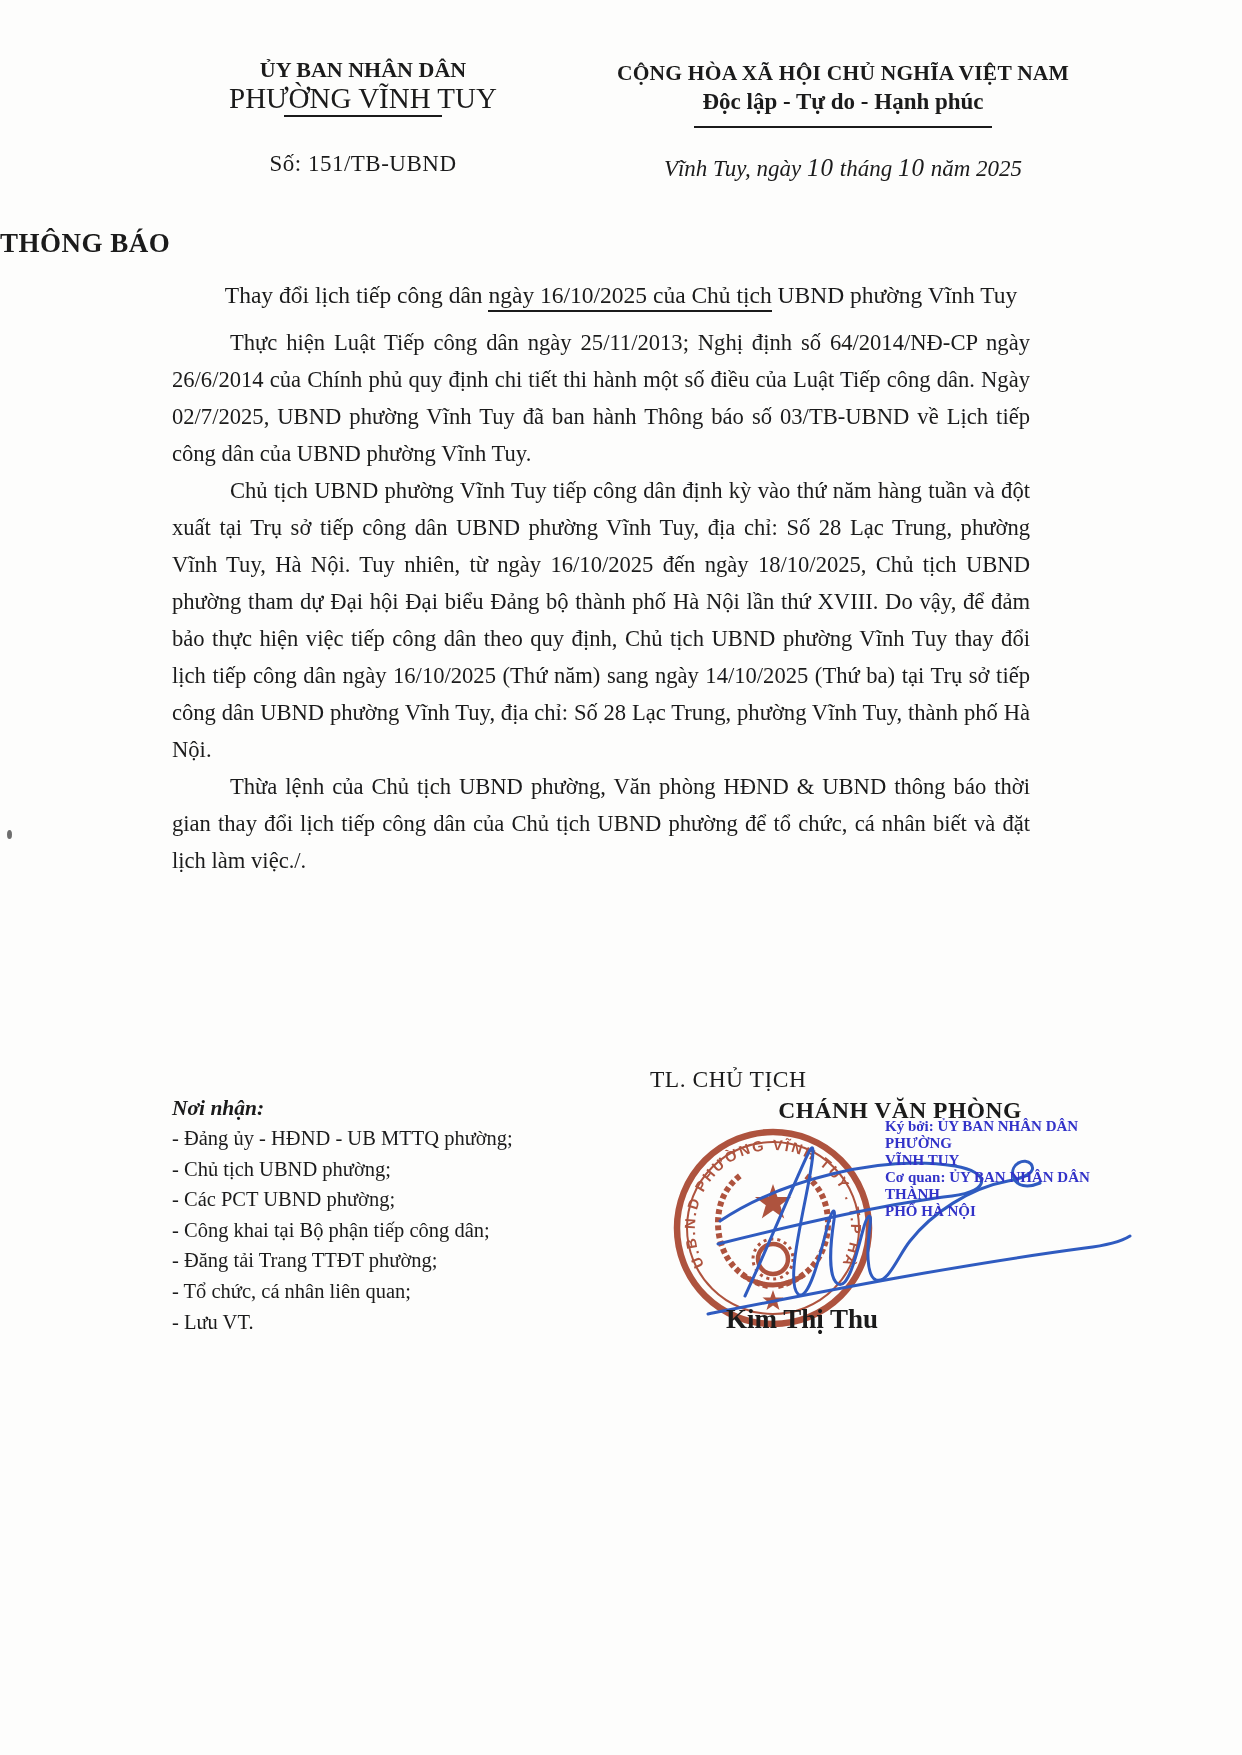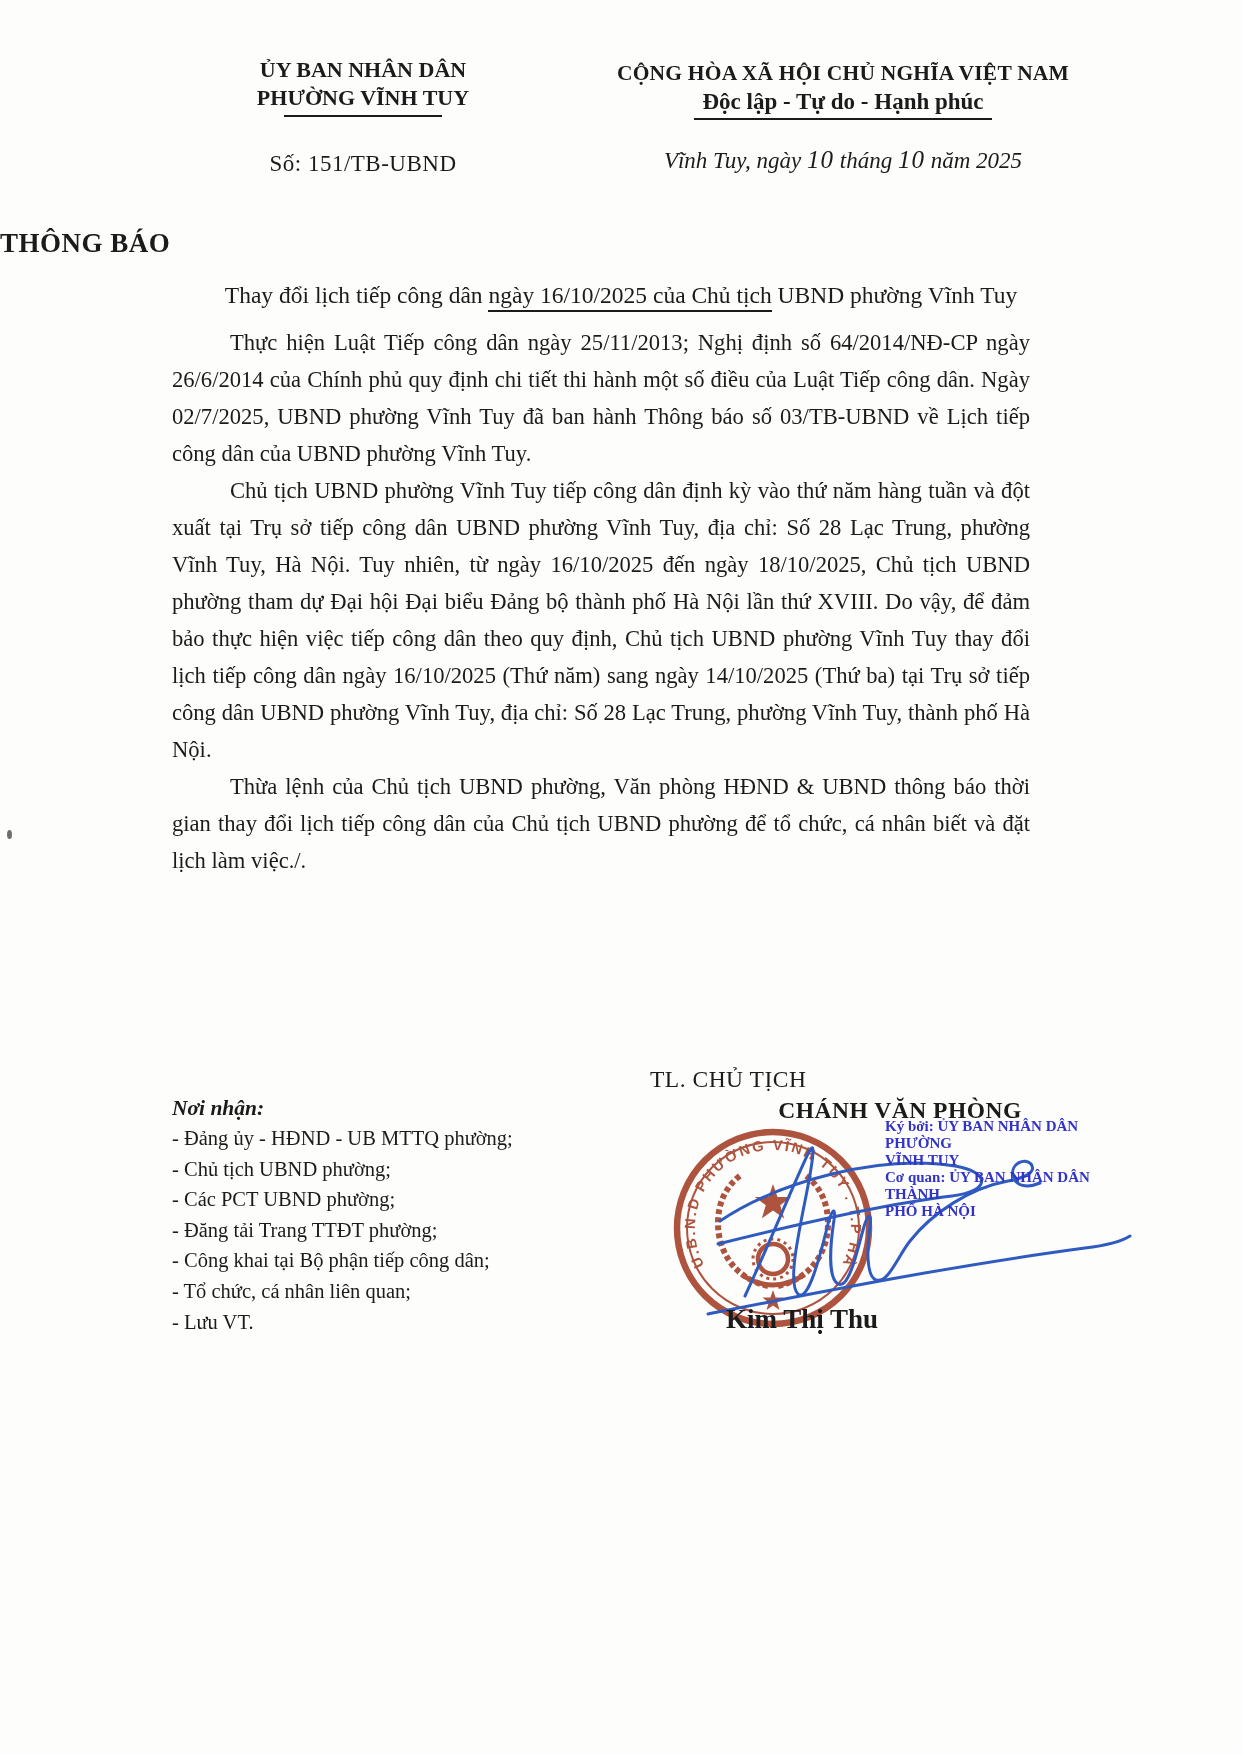--- a/index.html
+++ b/index.html
@@ -8,26 +8,26 @@
     width:1242px;height:1755px;
     margin:0 auto;
     background:var(--paper,#fdfdfc);
     font-family:"Liberation Serif","DejaVu Serif",serif;
     color:var(--ink-black,#1b1b1b);
     overflow:hidden;
   }
   
   .hdr-left{position:absolute;left:218px;top:56px;width:290px;text-align:center;}
   .hdr-left .org1{font-size:22px;font-weight:bold;line-height:28px;}
-  .hdr-left .org2{font-size:22px;font-weight:bold;line-height:28px;}
+  .hdr-left .org2{font-size:29px;font-weight:normal;line-height:28px;}
   .hdr-left .rule{width:158px;height:0;border-bottom:2.5px solid #1b1b1b;margin:3px auto 0;}
   .hdr-left .docno{margin-top:34px;font-size:23px;letter-spacing:.5px;}
   .hdr-right{position:absolute;left:598px;top:60px;width:490px;text-align:center;}
   .hdr-right .nation{font-size:21.5px;font-weight:bold;line-height:27px;letter-spacing:.2px;}
-  .hdr-right .motto{display:inline-block;font-size:23px;font-weight:bold;line-height:30px;border-bottom:2.5px solid #1b1b1b;padding:0 8px 1px;}
+  .hdr-right .motto{display:inline-block;font-size:23px;font-weight:bold;line-height:30px;border-bottom:2.5px solid #1b1b1b;padding:0 8px 9px;}
   .hdr-right .pdate{margin-top:26px;font-style:italic;font-size:23px;white-space:nowrap;}
   .hdr-right .pdate .num{font-size:25px;letter-spacing:1px;}
   
   .doc-title{position:absolute;left:0;top:228px;width:100%;text-align:left;font-size:27px;font-weight:bold;letter-spacing:.5px;}
   .doc-subtitle{position:absolute;left:0;top:282px;width:100%;text-align:center;font-size:23.5px;}
   .doc-subtitle .u{border-bottom:2.5px solid #1b1b1b;padding-bottom:2px;}
   
   .body-text{position:absolute;left:172px;top:324px;width:858px;}
   .body-text p{margin:0;font-size:22.6px;line-height:37px;text-align:justify;text-indent:58px;}
   
@@ -78,22 +78,22 @@
     <p>Chủ tịch UBND phường Vĩnh Tuy tiếp công dân định kỳ vào thứ năm hàng tuần và đột xuất tại Trụ sở tiếp công dân UBND phường Vĩnh Tuy, địa chỉ: Số 28 Lạc Trung, phường Vĩnh Tuy, Hà Nội. Tuy nhiên, từ ngày 16/10/2025 đến ngày 18/10/2025, Chủ tịch UBND phường tham dự Đại hội Đại biểu Đảng bộ thành phố Hà Nội lần thứ XVIII. Do vậy, để đảm bảo thực hiện việc tiếp công dân theo quy định, Chủ tịch UBND phường Vĩnh Tuy thay đổi lịch tiếp công dân ngày 16/10/2025 (Thứ năm) sang ngày 14/10/2025 (Thứ ba) tại Trụ sở tiếp công dân UBND phường Vĩnh Tuy, địa chỉ: Số 28 Lạc Trung, phường Vĩnh Tuy, thành phố Hà Nội.</p>
     <p>Thừa lệnh của Chủ tịch UBND phường, Văn phòng HĐND &amp; UBND thông báo thời gian thay đổi lịch tiếp công dân của Chủ tịch UBND phường để tổ chức, cá nhân biết và đặt lịch làm việc./.</p>
   </div>
 
   <div class="recipients">
     <div class="head">Nơi nhận:</div>
     <ul>
       <li>- Đảng ủy - HĐND - UB MTTQ phường;</li>
       <li>- Chủ tịch UBND phường;</li>
       <li>- Các PCT UBND phường;</li>
+      <li>- Công khai tại Bộ phận tiếp công dân;</li>
       <li>- Đăng tải Trang TTĐT phường;</li>
-      <li>- Công khai tại Bộ phận tiếp công dân;</li>
       <li>- Tổ chức, cá nhân liên quan;</li>
       <li>- Lưu VT.</li>
     </ul>
   </div>
 
   <div class="sign-block">
     <div class="t1">TL. CHỦ TỊCH</div>
     <div class="t2">CHÁNH VĂN PHÒNG</div>
 
     <div class="digital-sig">

